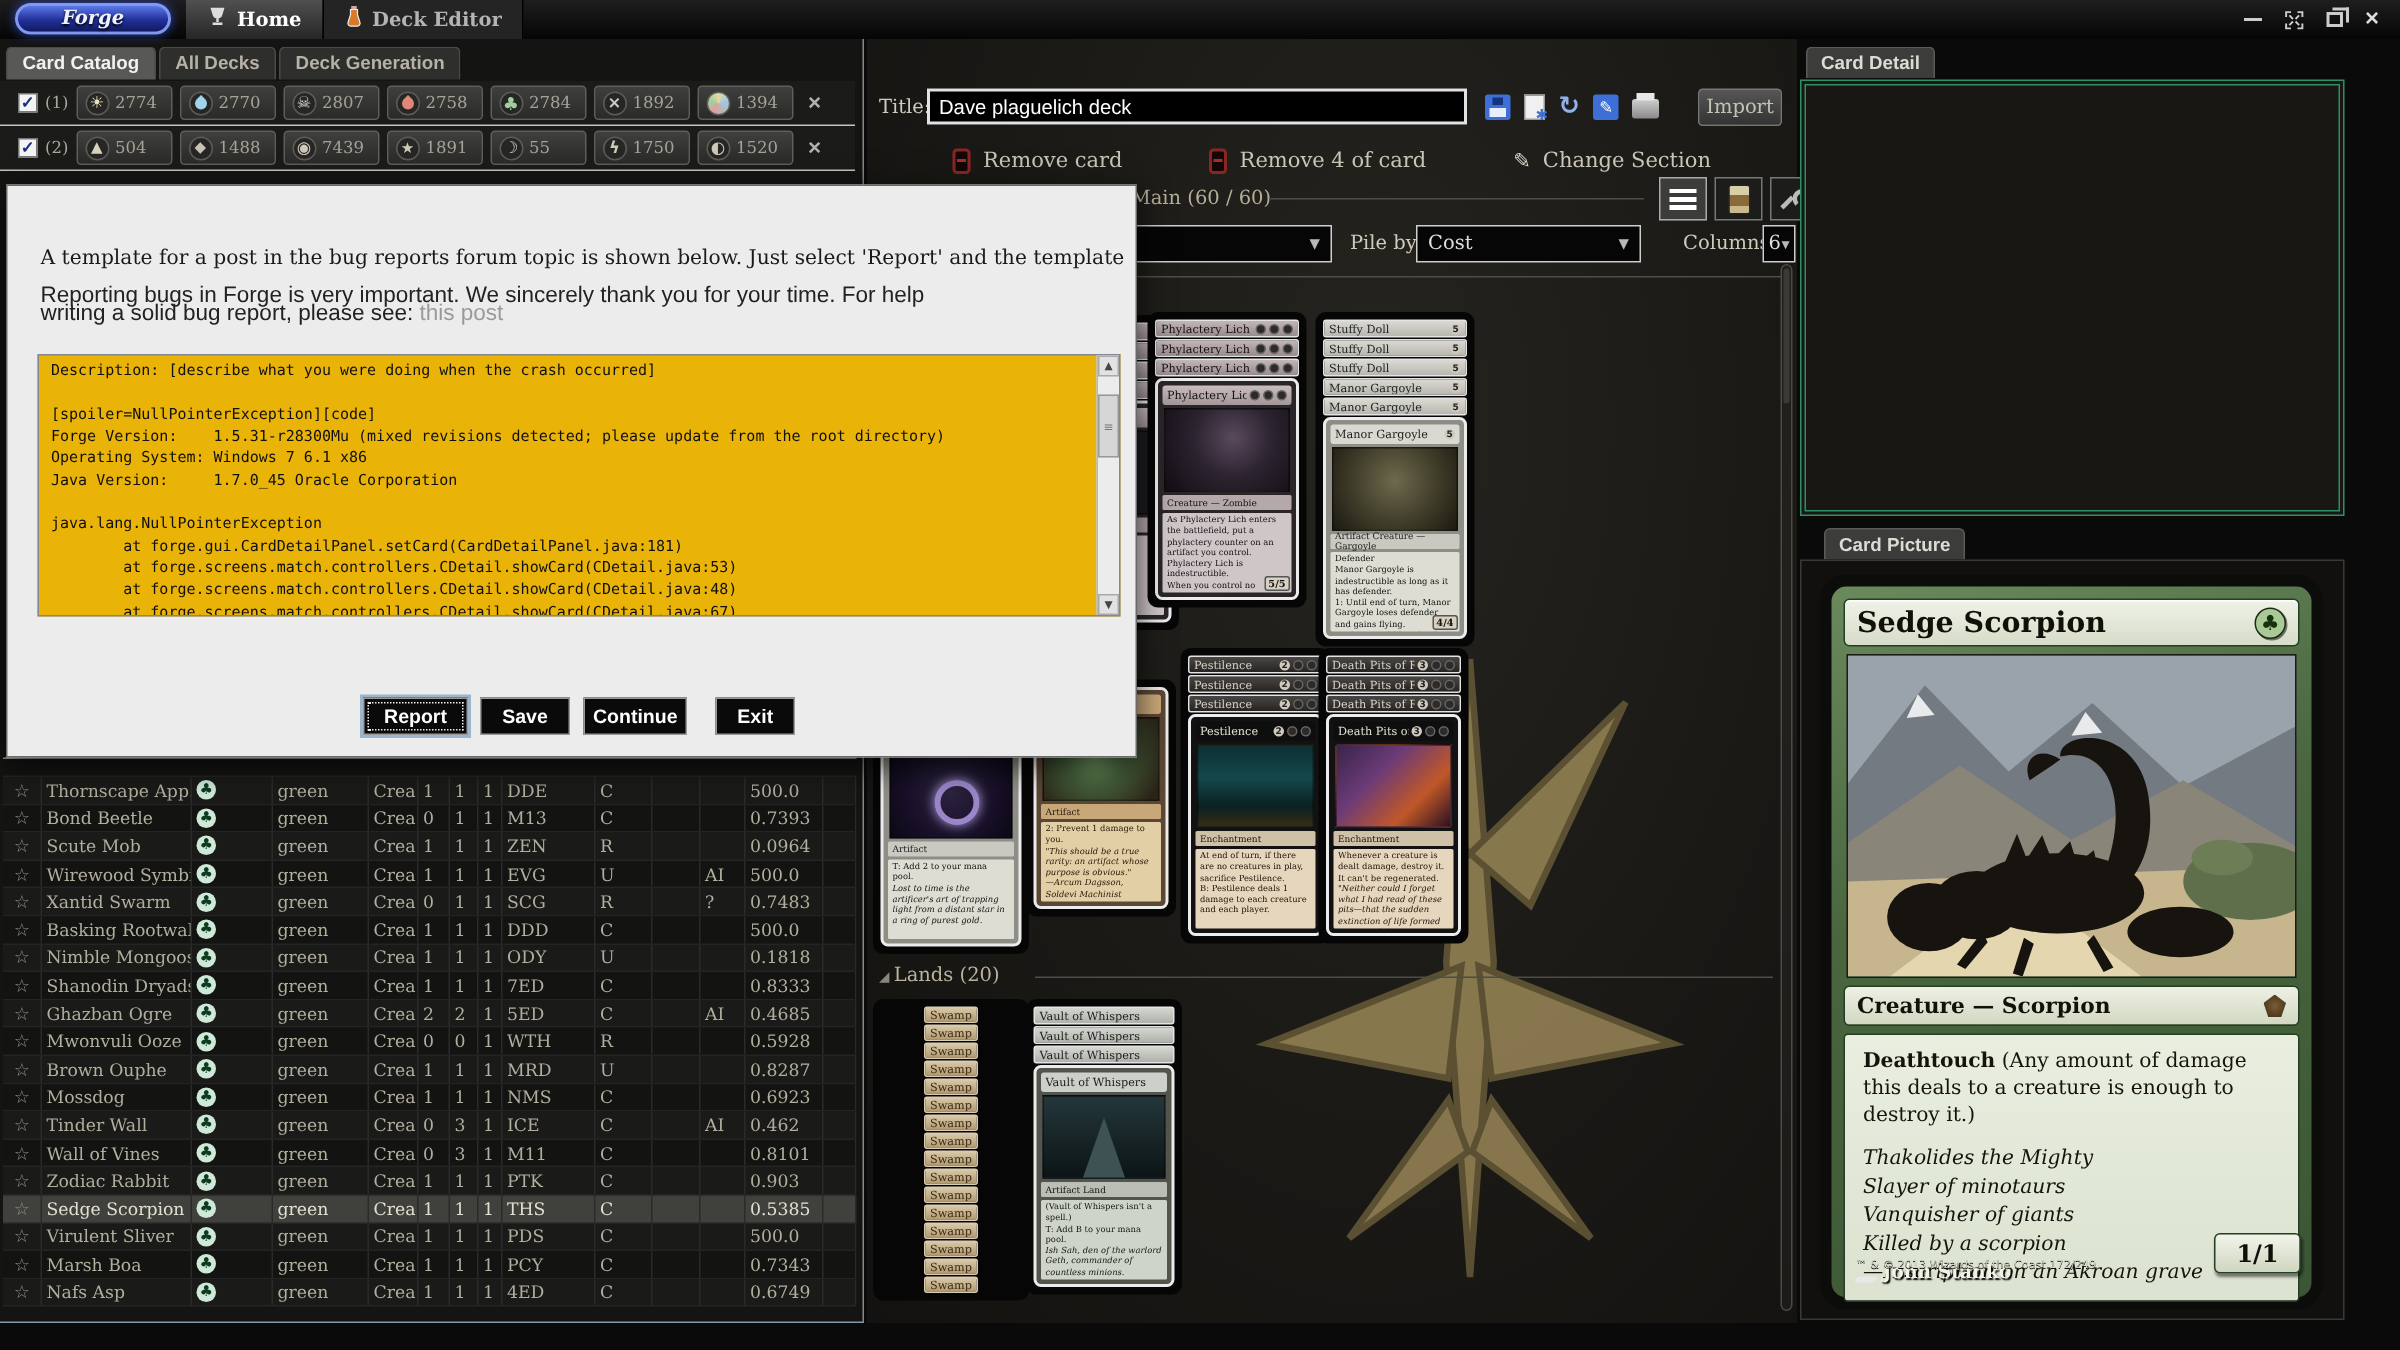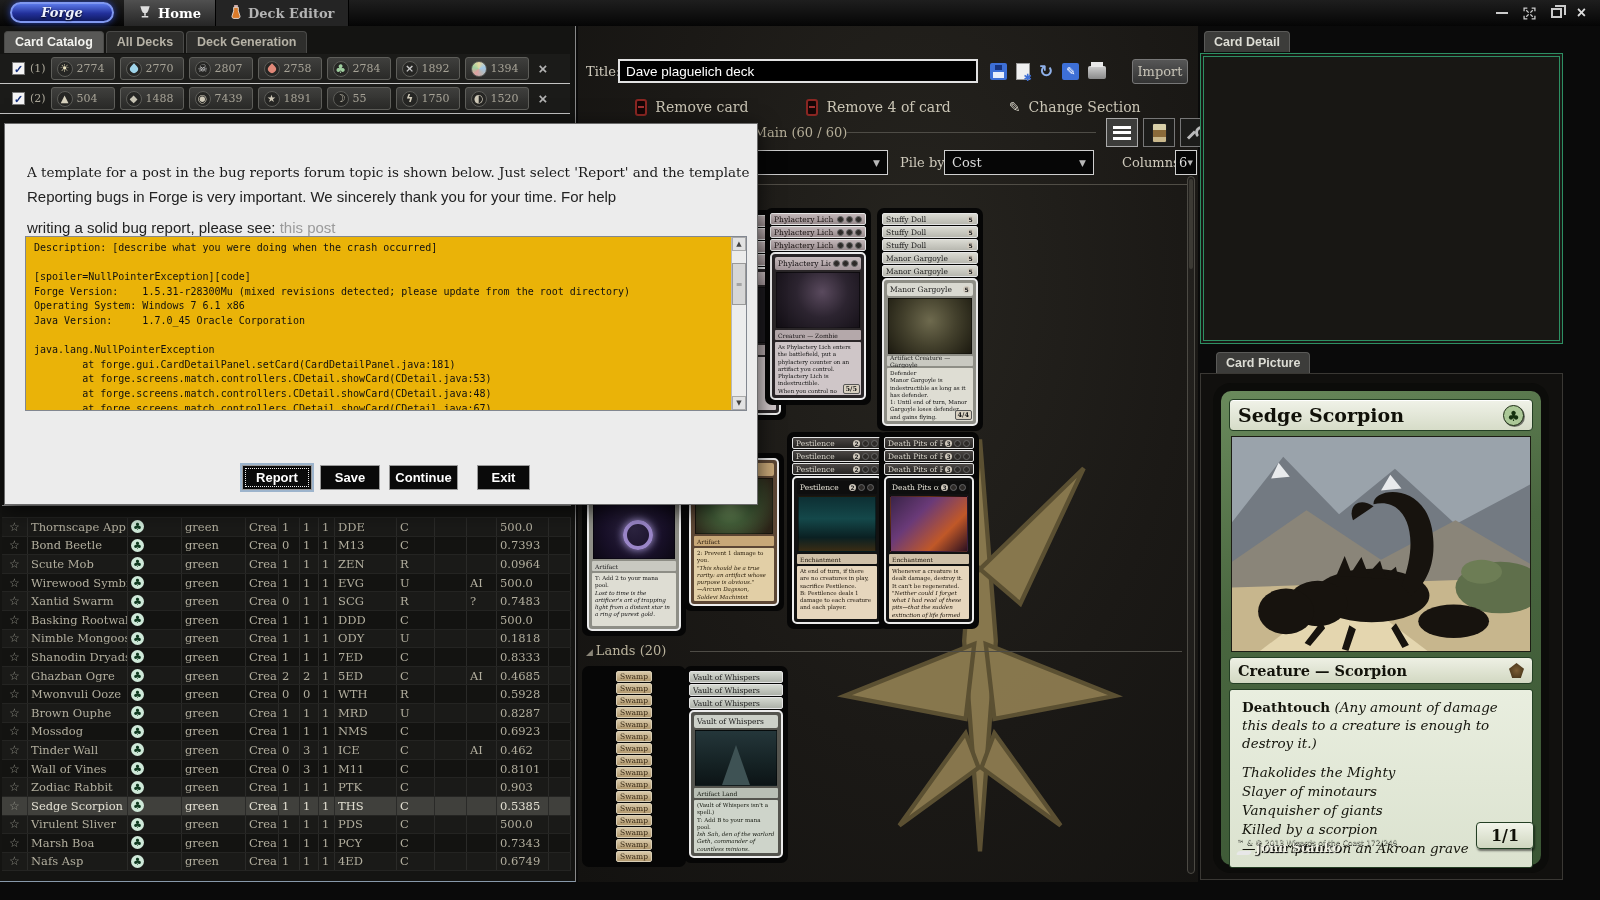--- a/index.html
+++ b/index.html
@@ -184,21 +184,21 @@
   .bc-mana::before{content:"♣"}
   .bc-art{height:216px;margin:5px 2px 0;border:1px solid #1c1c14;overflow:hidden;flex:none}
   .bc-type{height:27px;margin-top:5px;background:linear-gradient(#eef0e4,#d2d8c2);border:1px solid #243f24;
     border-radius:4px;display:flex;align-items:center;padding:0 8px;font:bold 14.5px "DejaVu Serif",serif;color:#12120a;flex:none}
   .bc-set{margin-left:auto;width:15px;height:15px;background:radial-gradient(#7a5c34,#3c2c14);
     clip-path:polygon(50% 0,100% 38%,79% 100%,21% 100%,0 38%)}
   .bc-text{flex:1;margin-top:5px;background:linear-gradient(#e9eedf,#dbe2cf);border:1px solid #243f24;
     border-radius:3px;padding:9px 12px;font:13.5px/1.32 "DejaVu Serif",serif;color:#14140c}
   .bc-rules{margin-bottom:11px}
   .bc-rules .kw{font-weight:bold}
-  .bc-rules .rem{font-style:italic}
+  .bc-rules .rem{}
   .bc-flavor{font-style:italic;line-height:1.4}
   .bc-artist{position:absolute;left:16px;bottom:10px;color:#f2f2e6;font:bold 12.5px "DejaVu Serif",serif;text-shadow:1px 1px 1px #000;display:flex;align-items:flex-end;gap:4px}
   .brush-icon{width:14px;height:4px;background:#e8e8e8;border-radius:2px;transform:skewX(-30deg)}
   .bc-copy{position:absolute;left:16px;bottom:18px;color:#cdd6c0;font:7.5px "DejaVu Sans",sans-serif;text-shadow:0 1px 0 #000}
   .bc-pt{position:absolute;right:7px;bottom:16px;width:58px;height:27px;background:linear-gradient(#f2f4ea,#cfd6bf);
     border:1px solid #243f24;border-radius:4px;display:flex;align-items:center;justify-content:center;
     font:bold 16px "DejaVu Serif",serif;color:#101008;box-shadow:1px 2px 2px rgba(0,0,0,.5)}
   
   .dialog{position:absolute;left:4px;top:123px;width:754px;height:382px;background:#ececec;
     border:1px solid #6a6a6a;box-shadow:0 5px 20px rgba(0,0,0,.7);z-index:99}
@@ -1064,21 +1064,21 @@
         <div class="bc-copy">™ &amp; © 2013 Wizards of the Coast 172/249</div>
         <div class="bc-pt">1/1</div>
       </div>
     </div>
   </div>
 </div>
 
 <div class="dialog">
   <div class="dlg-intro">A template for a post in the bug reports forum topic is shown below.  Just select 'Report' and the template will be copied t</div>
   <div class="dlg-help" style="top:64px">Reporting bugs in Forge is very important. We sincerely thank you for your time. For help</div>
-  <div class="dlg-help" style="top:95px">
+  <div class="dlg-help" style="top:76px">
     <span>writing a solid bug report, please see: </span><span class="dlg-link">this post</span>
   </div>
   <div class="dlg-ta">
     <pre>Description: [describe what you were doing when the crash occurred]
 
 [spoiler=NullPointerException][code]
 Forge Version:    1.5.31-r28300Mu (mixed revisions detected; please update from the root directory)
 Operating System: Windows 7 6.1 x86
 Java Version:     1.7.0_45 Oracle Corporation
 

